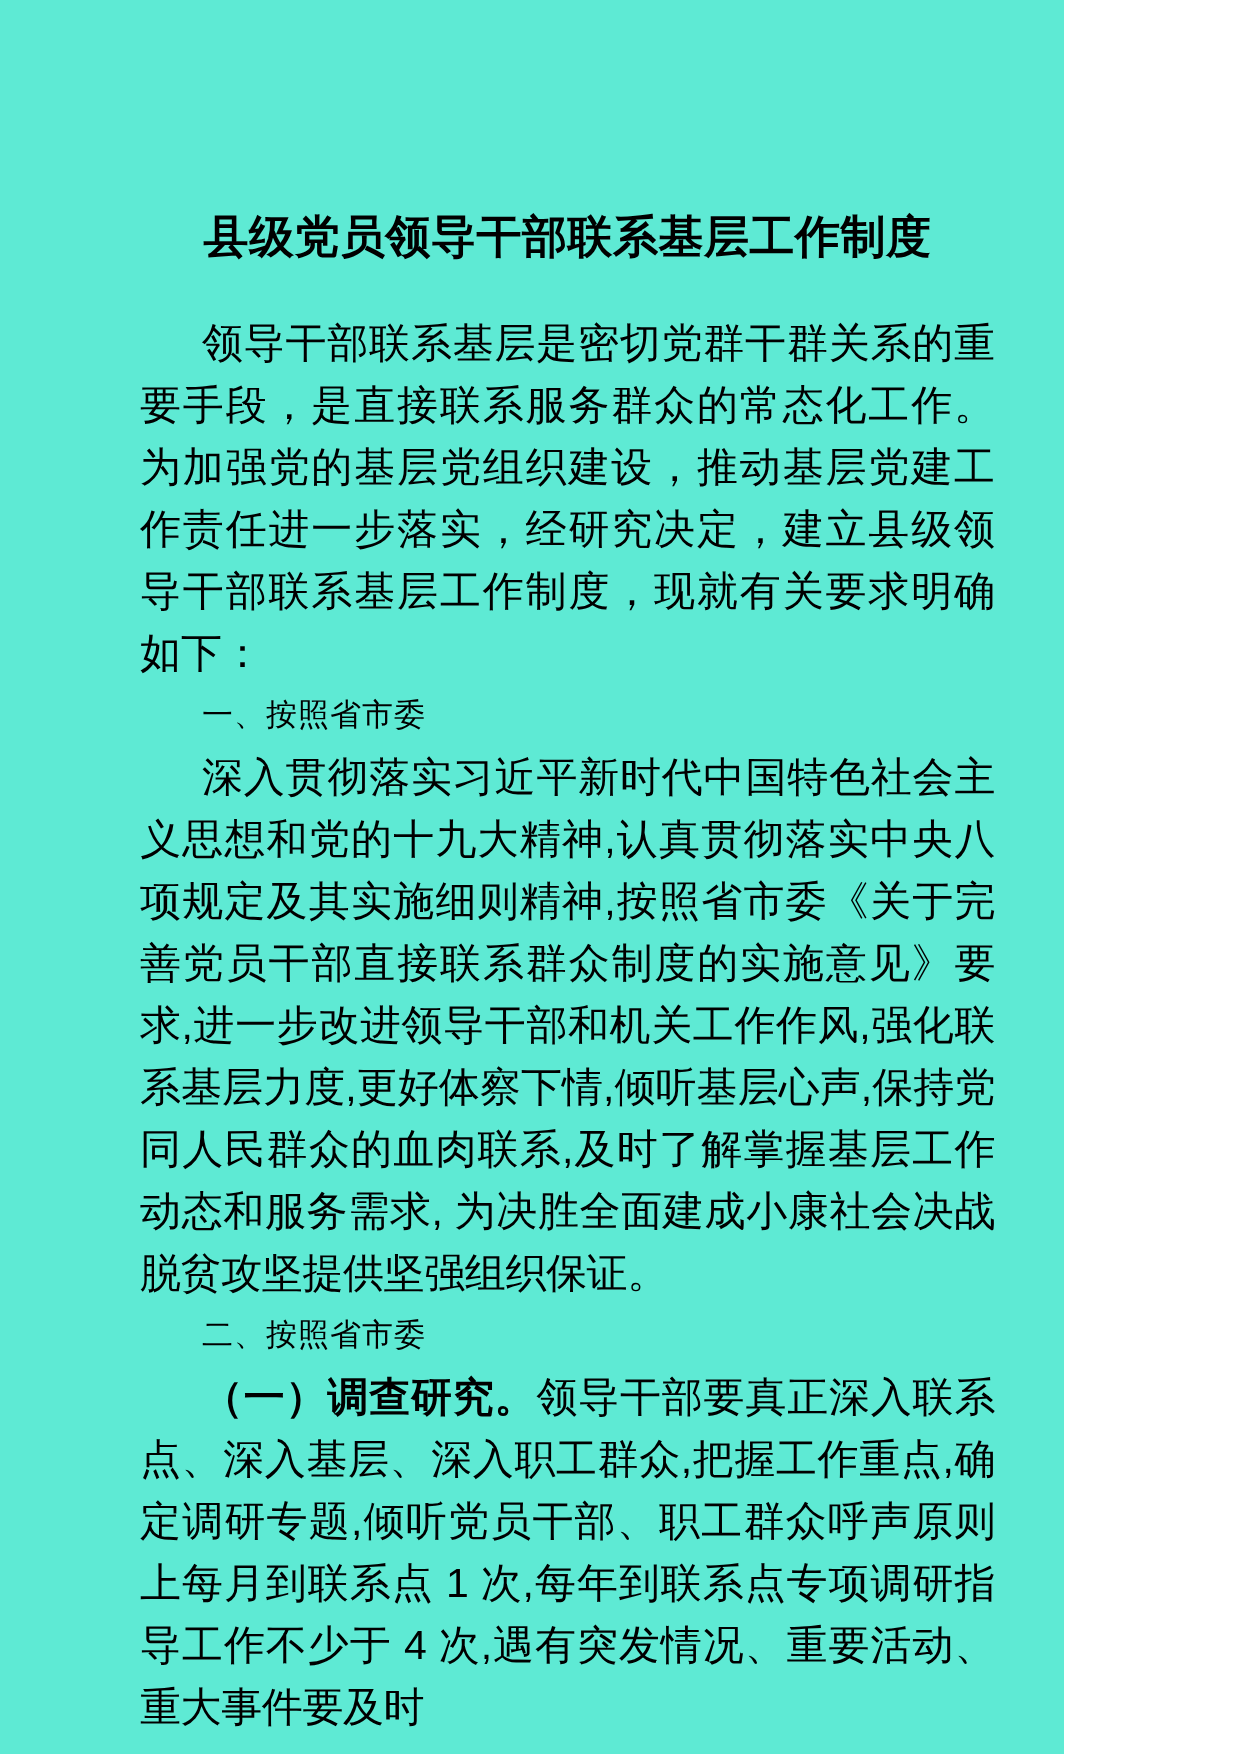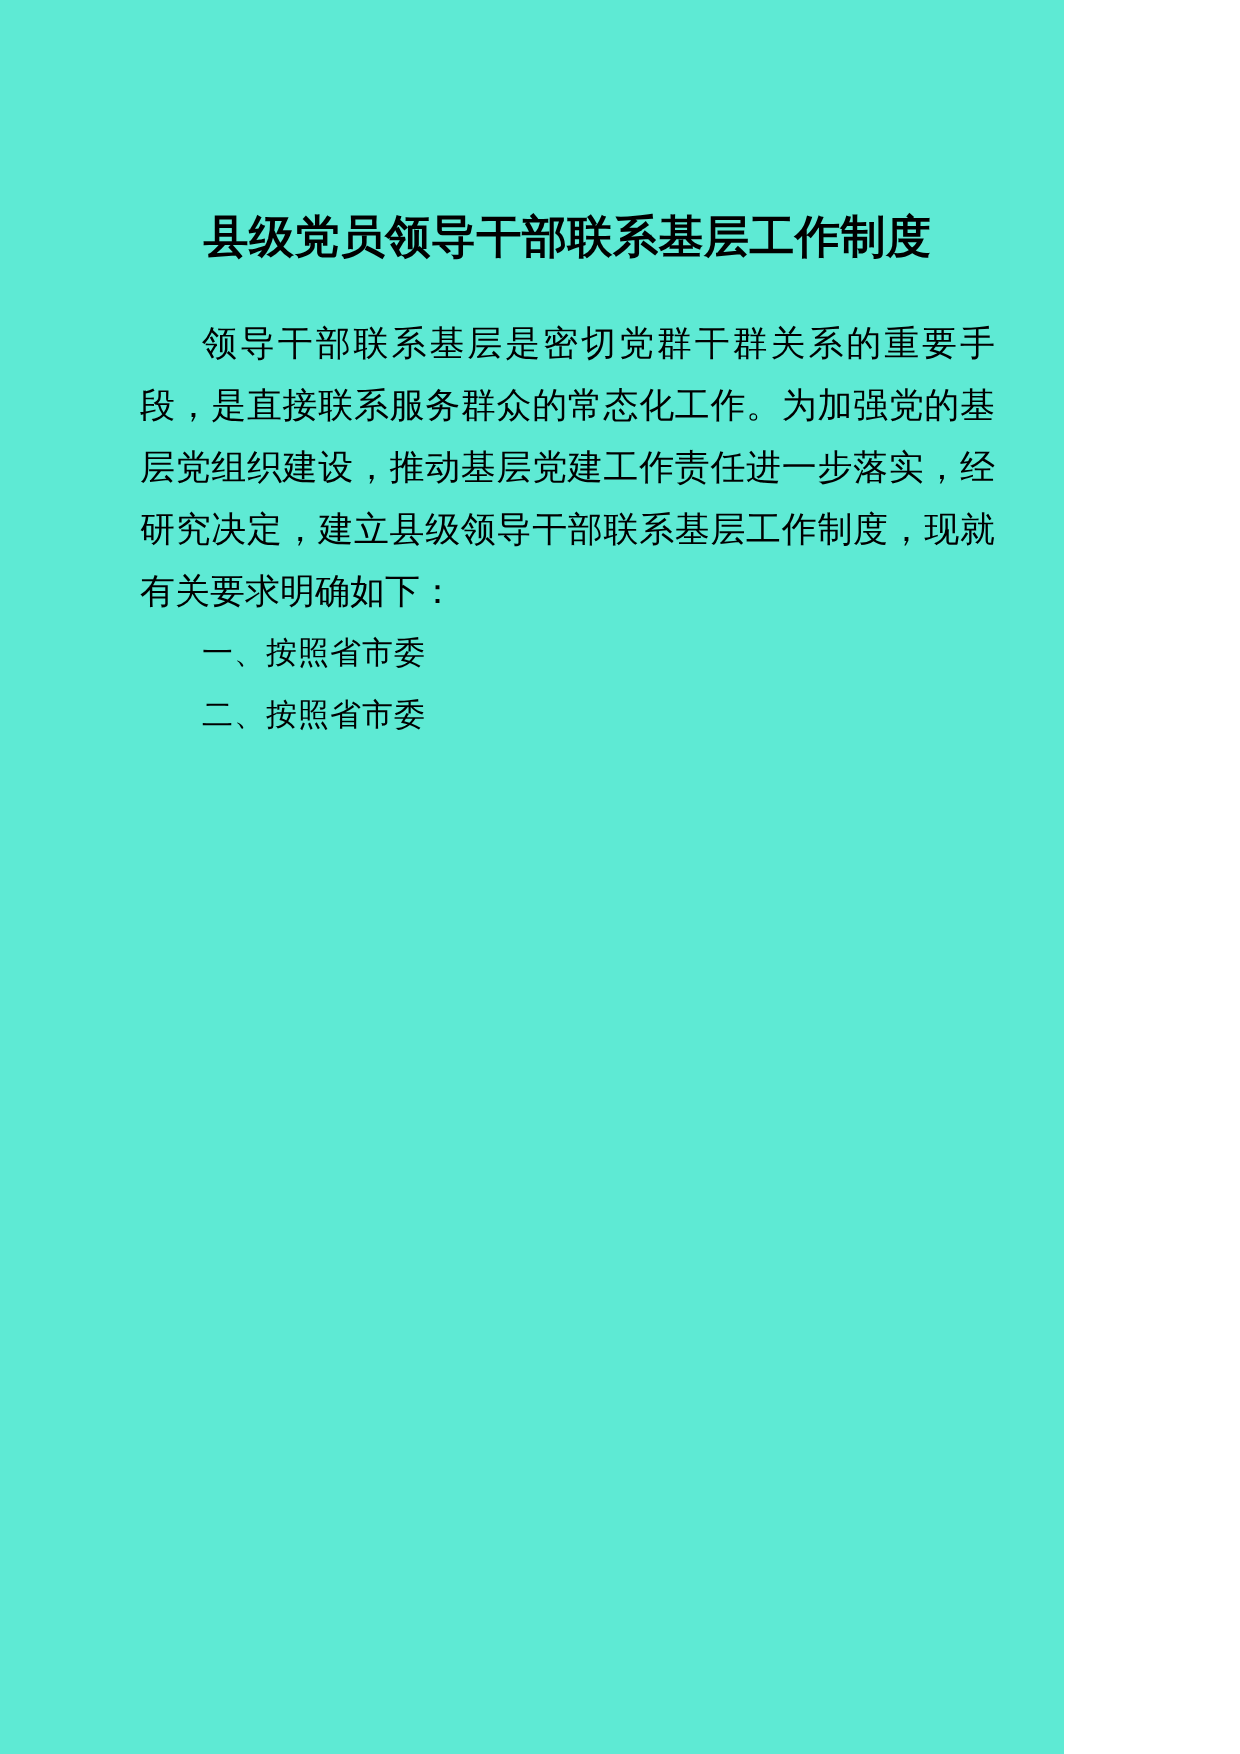--- a/index.html
+++ b/index.html
@@ -46,21 +46,21 @@
     line-height: 62px;
     font-weight: 700;
     text-align: center;
     letter-spacing: 0.5px;
     margin: 8px 0 0 0;
     white-space: nowrap;
   }
 
   
   .para {
-    font-size: 35px;
+    font-size: 41px;
     line-height: 62px;
     text-align: justify;
     text-justify: inter-ideograph;
     margin: 0;
   }
   .para.first-block {
     margin-top: 44px;
   }
   .indent {
     text-indent: 62px;
@@ -90,18 +90,20 @@
   <div class="content">
 
     <p class="notice"></p>
 
     <h1 class="doc-title">县级党员领导干部联系基层工作制度</h1>
 
     <p class="para indent first-block">领导干部联系基层是密切党群干群关系的重要手段，是直接联系服务群众的常态化工作。为加强党的基层党组织建设，推动基层党建工作责任进一步落实，经研究决定，建立县级领导干部联系基层工作制度，现就有关要求明确如下：</p>
 
     <p class="heading-line">一、按照省市委</p>
 
+    <p class="para indent tight">深入贯彻落实习近平新时代中国特色社会主义思想和党的十九大精神,认真贯彻落实中央八项规定及其实施细则精神,按照省市委《关于完善党员干部直接联系群众制度的实施意见》要求,进一步改进领导干部和机关工作作风,强化联系基层力度,更好体察下情,倾听基层心声,保持党同人民群众的血肉联系,及时了解掌握基层工作动态和服务需求, 为决胜全面建成小康社会决战脱贫攻坚提供坚强组织保证。</p>
 
     <p class="heading-line">二、按照省市委</p>
 
+    <p class="para indent tight"><span class="bold nowrap">（一）调查研究。</span><span>领导干部要真正深入联系点、深入基层、深入职工群众,把握工作重点,确定调研专题,倾听党员干部、职工群众呼声原则上每月到联系点 1 次,每年到联系点专项调研指导工作不少于 4 次,遇有突发情况、重要活动、重大事件要及时</span></p>
 
   </div>
 </div>
 
 </body></html>

